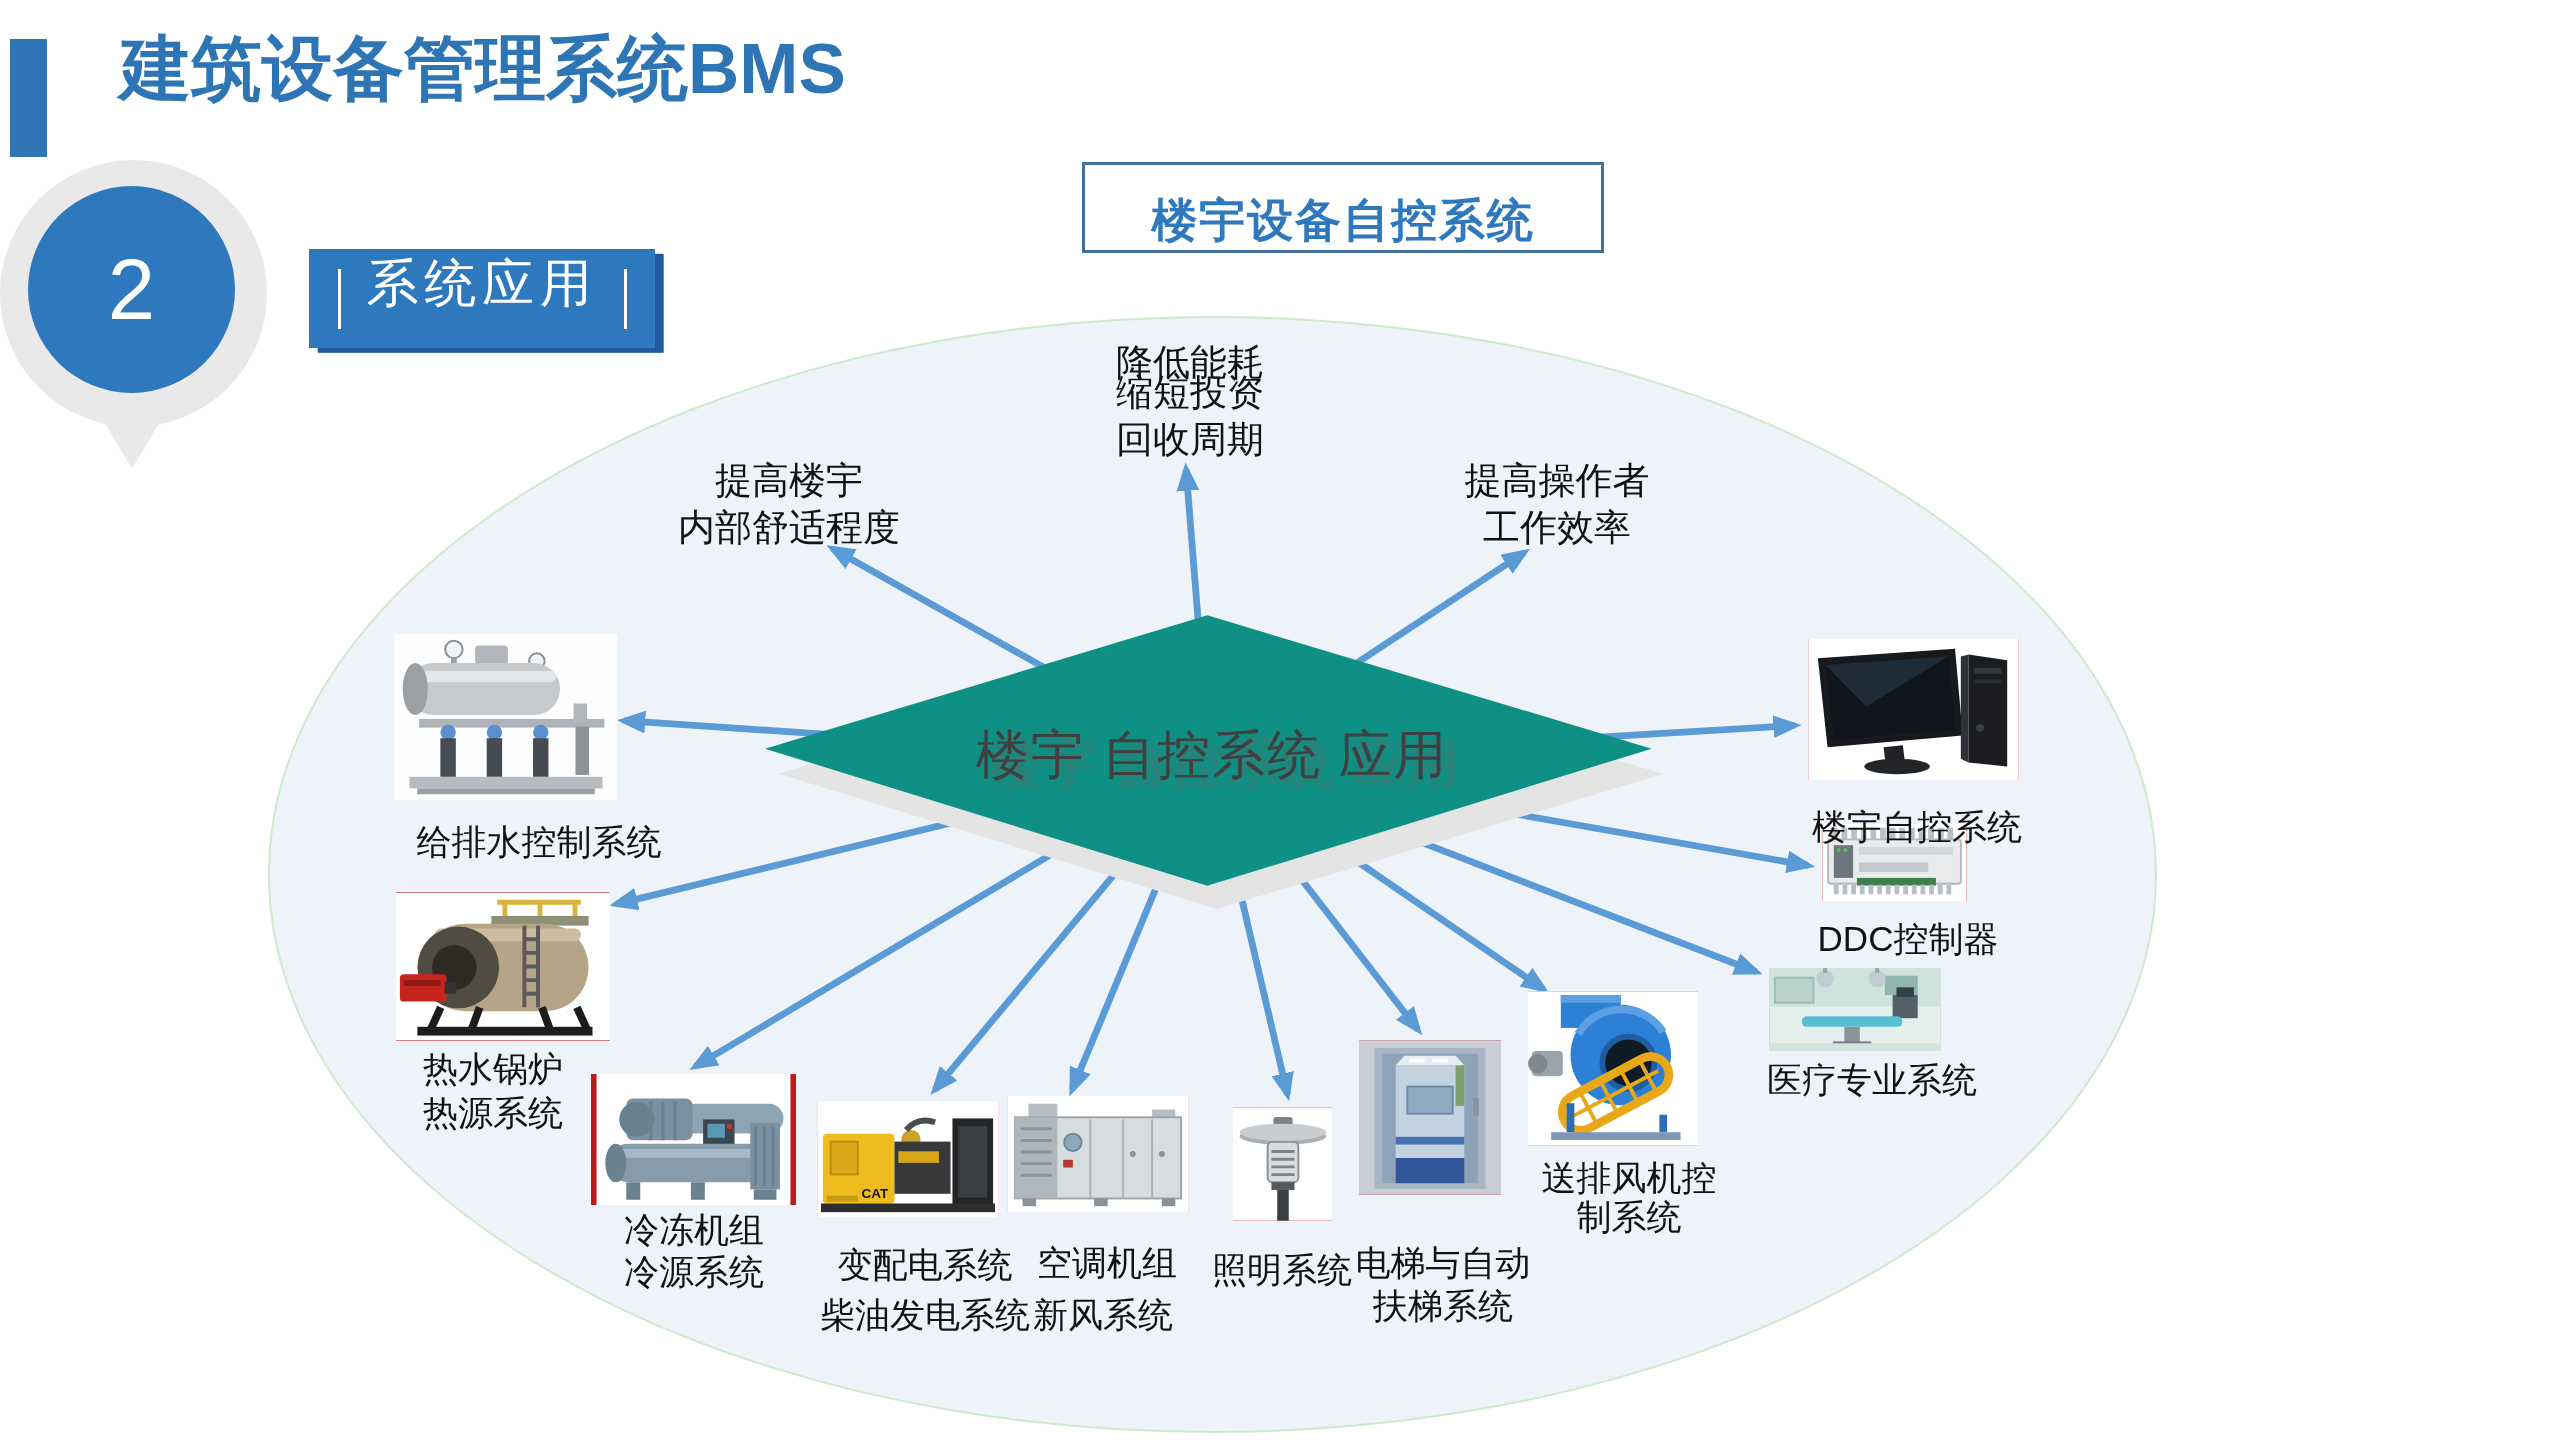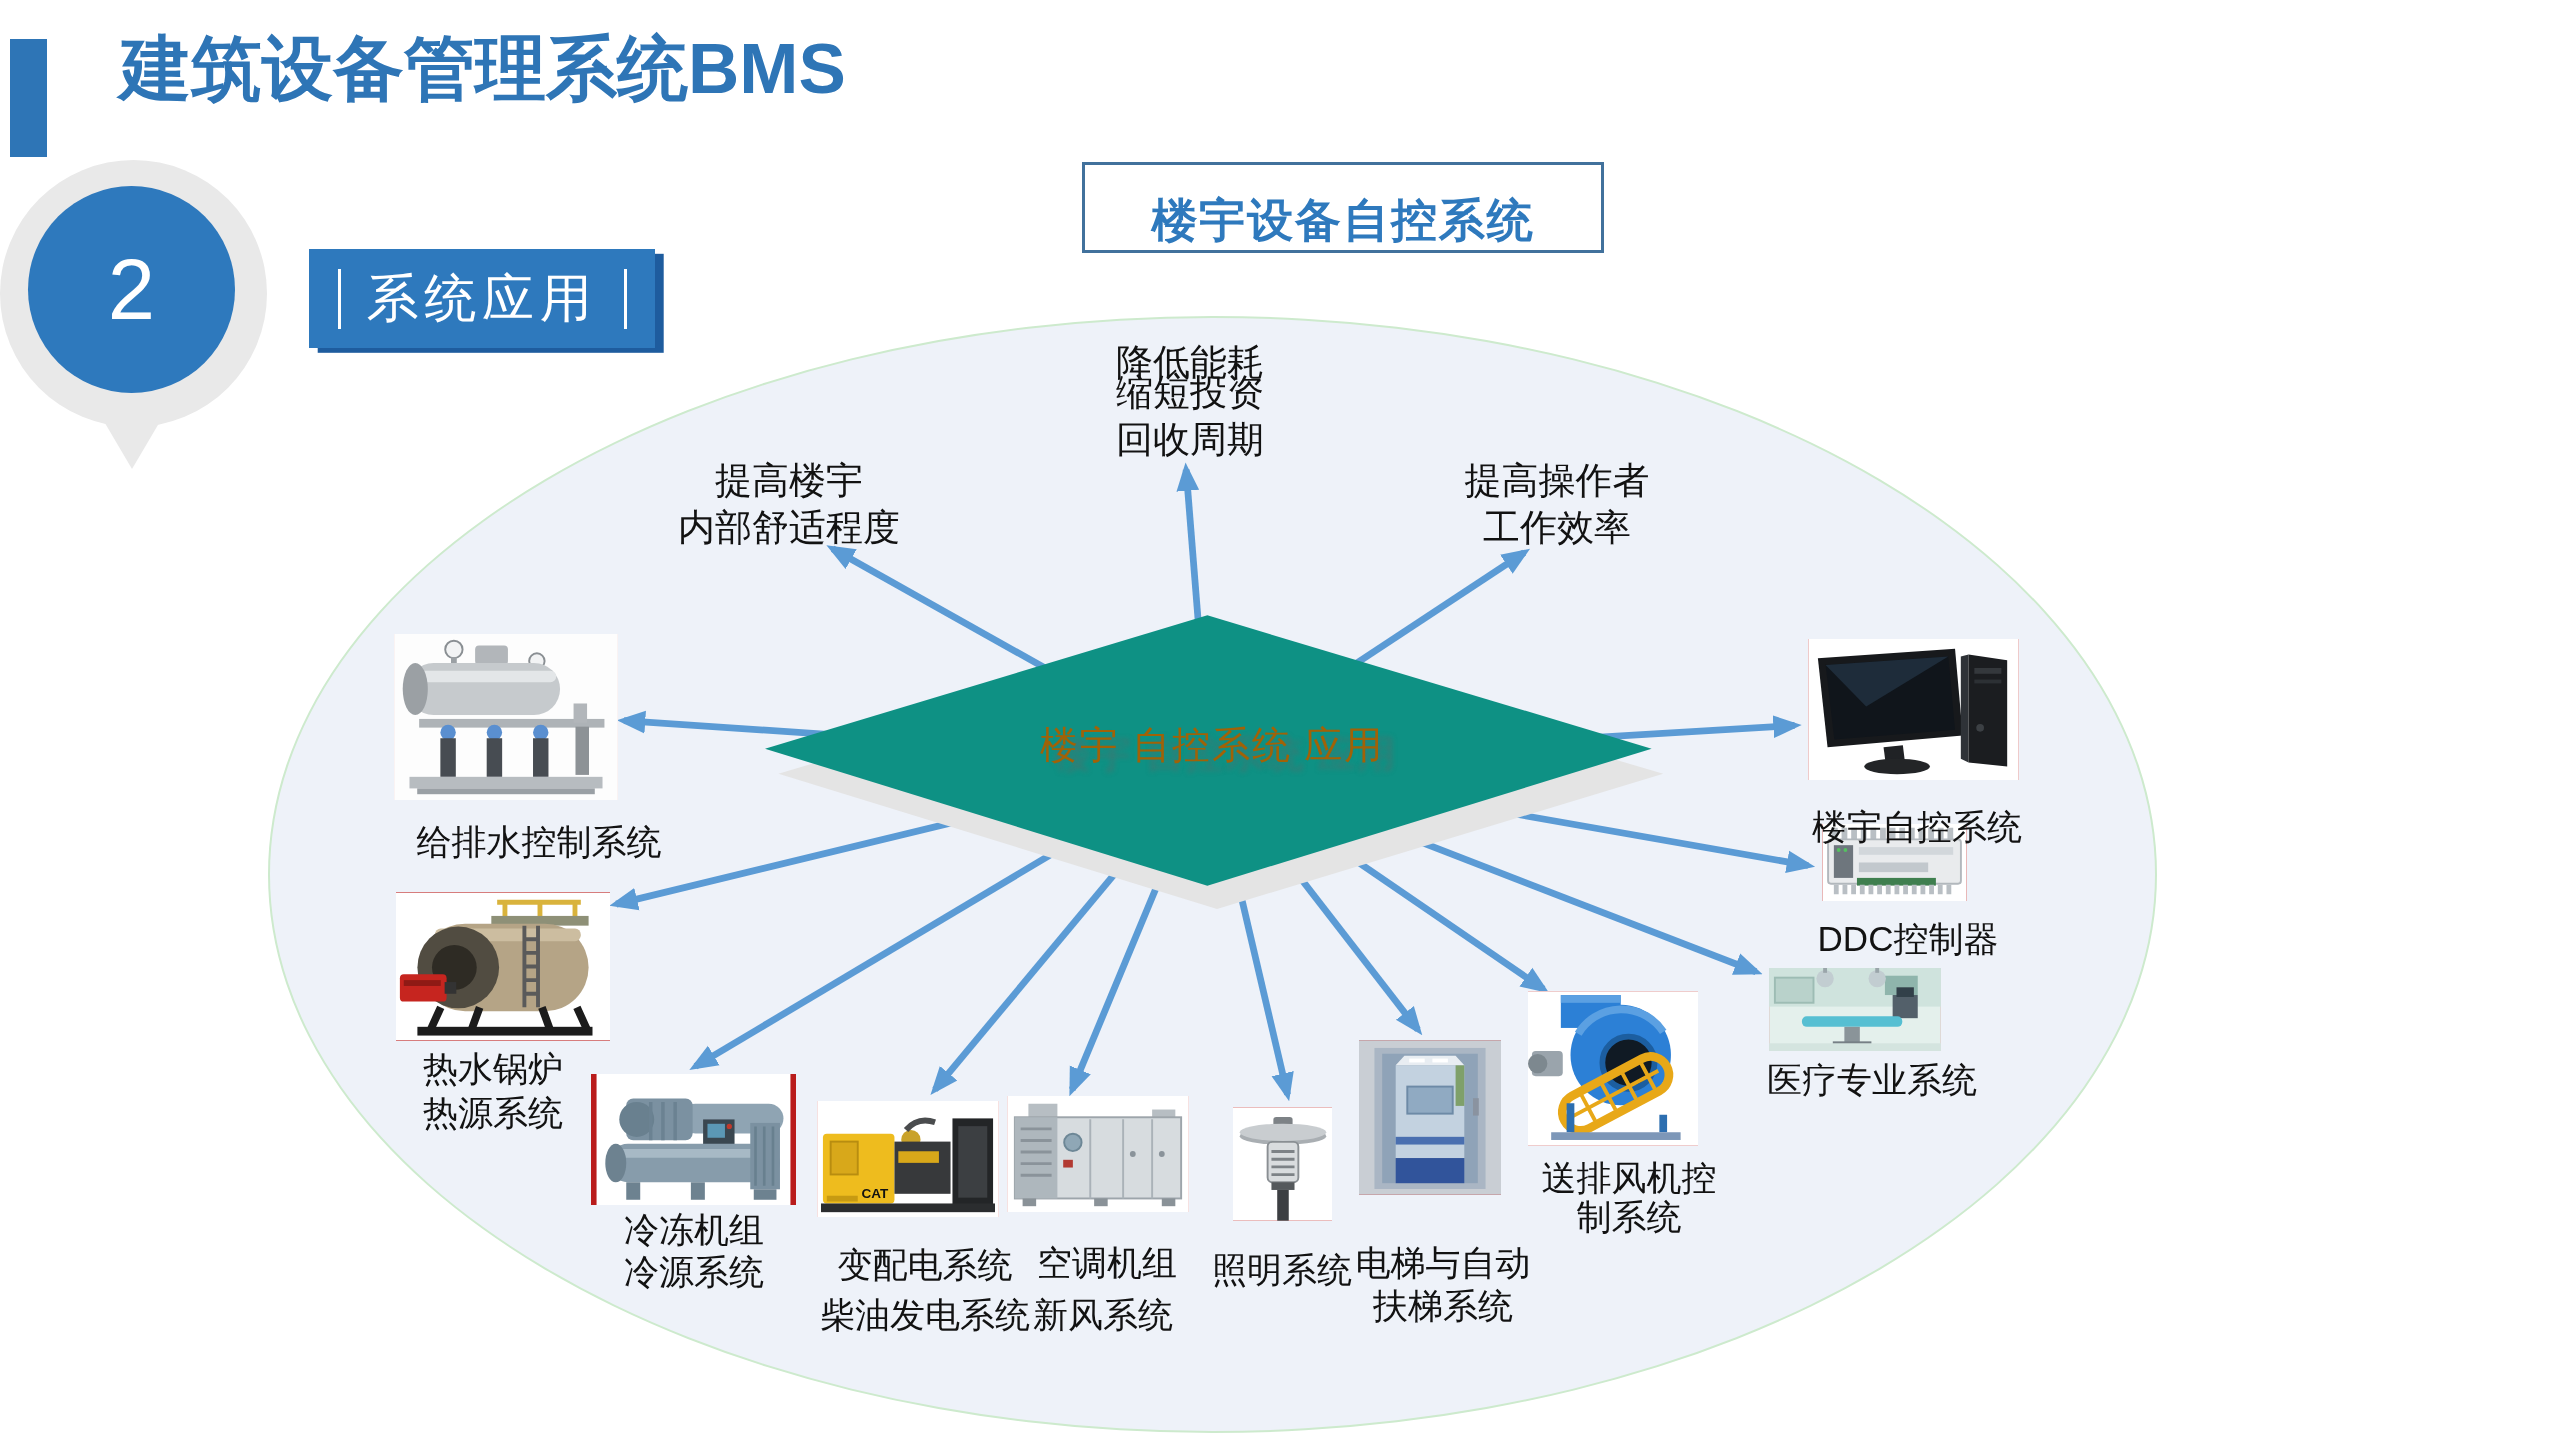--- a/index.html
+++ b/index.html
@@ -13,35 +13,35 @@
   #page-title{left:120px; top:27px; font-size:71px; font-weight:700; color:#2E75B6; line-height:83px; white-space:nowrap;}
   
   #pin-ring{left:0px; top:160px; width:267px; height:267px; border-radius:50%; background:#E9E9E9;}
   #pin-tail{left:99px; top:413px; width:0; height:0;
     border-left:33px solid transparent; border-right:33px solid transparent; border-top:56px solid #E9E9E9;}
   #pin-circle{left:28px; top:186px; width:207px; height:207px; border-radius:50%; background:#2E79BD;
     display:flex; align-items:center; justify-content:center;}
   #pin-number{color:#ffffff; font-size:85px; line-height:1;}
   
   #section-tag{left:309px; top:249px; width:346px; height:99px; background:#2E79BD;
-    box-shadow:8.7px 4.8px 0 #1E5C9E; display:flex; align-items:center; justify-content:center;}
+    box-shadow:8.7px 4.8px 0 #1E5C9E; display:flex; justify-content:center;}
   #section-tag-label{color:#ffffff; font-size:52px; letter-spacing:5.8px; white-space:nowrap;}
   .tag-rule{top:269px; width:2.9px; height:60px; background:#ffffff;}
   
   #header-box{left:1082px; top:162px; width:522px; height:91px; background:#ffffff;
     border:3.9px solid #41719C; display:flex; align-items:center; justify-content:center; box-sizing:border-box;}
   #header-box-label{color:#2E79BD; font-size:46px; font-weight:700; letter-spacing:1.9px; white-space:nowrap;margin-top:26px;}
   
   #scope-ellipse{left:268px; top:316px; width:1889px; height:1117px; border-radius:50%;
     background:#EEF2F9; border:2.9px solid #CDEACD; box-sizing:border-box;}
   
   #diagram-svg{left:0; top:0; width:2576px; height:1449px;}
   
-  #diamond-label{left:874px; top:720px; width:676px; text-align:center; font-size:38px; letter-spacing:1.9px;
-    color:#a16207; text-shadow:13.5px 8.7px 4.8px rgba(100,100,100,0.55); white-space:nowrap;}
+  #diamond-label{left:874px; top:720px; width:676px; text-align:center; font-size:53px; letter-spacing:1.9px;
+    color:#404040; text-shadow:13.5px 8.7px 4.8px rgba(100,100,100,0.55); white-space:nowrap;}
   
   .benefit-line{width:328px; text-align:center; font-size:37px; line-height:44px; color:#121212; white-space:nowrap;}
   .sys-label{width:290px; text-align:center; font-size:35px; line-height:42px; color:#121212; white-space:nowrap;}
   .tile{background:#b91c1c;}
   .tile svg{display:block; width:100%; height:100%;}
 </style>
 </head>
 <body>
 
 <div id="stage">

